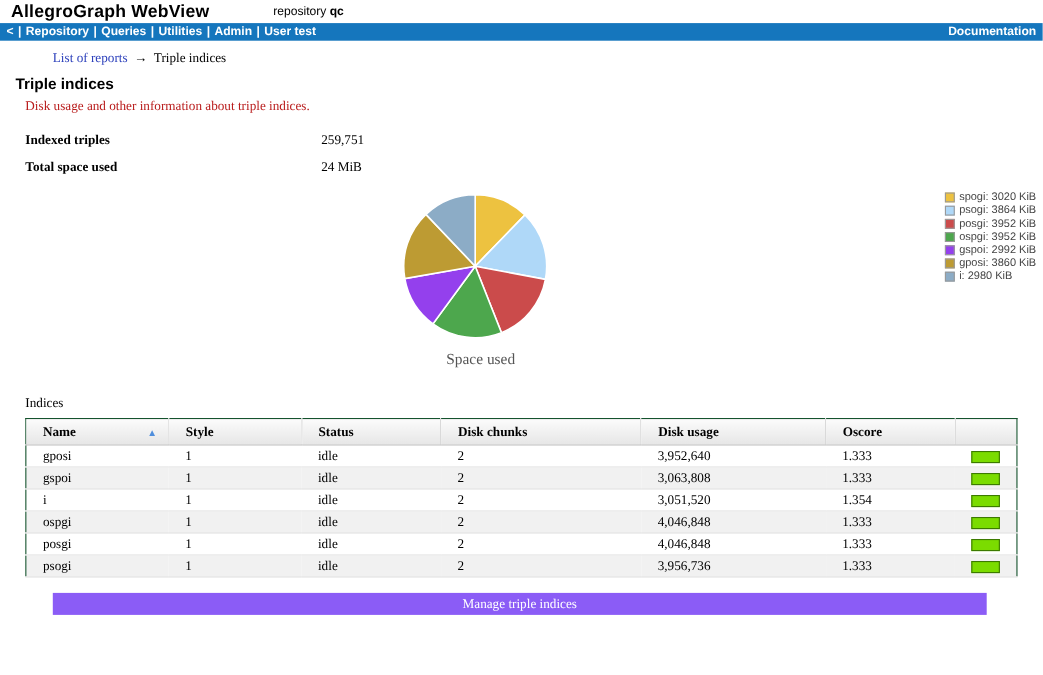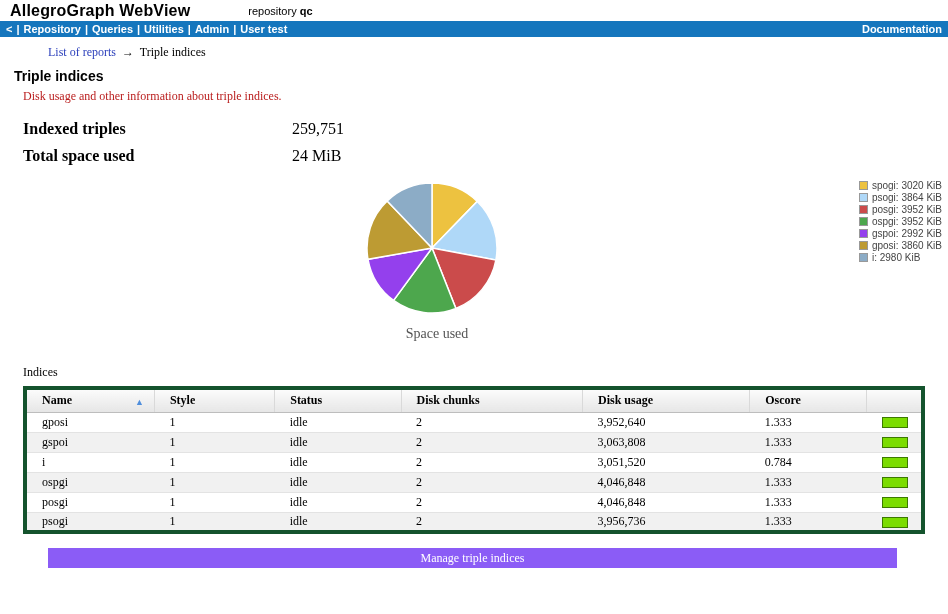--- a/index.html
+++ b/index.html
@@ -28,38 +28,38 @@
   .link { color:#2b3fbb; cursor:pointer; }
   .crumb-arrow { margin:0 3px; }
 
   
   .page-title { font-family:"Liberation Sans", sans-serif; font-size:14px;
                 font-weight:bold; padding:3px 0 2px 14px; }
   .subtitle { color:#b91c1c; font-size:12px; padding:3px 0 8px 23px; }
 
   
   .stats { padding:8px 0 0 23px; }
-  .stat-row { display:flex; margin-bottom:9px; font-size:16px; }
+  .stat-row { display:flex; margin-bottom:9px; font-size:12px; }
   .stat-label { width:269px; font-weight:bold; }
 
   
   .chart-section { position:relative; margin-top:4px; min-height:175px; }
   .pie-wrap { width:150px; margin-left:362px; text-align:center; }
   .pie-wrap svg { display:block; }
   .pie-caption { margin-top:8px; color:#545454; font-size:14px; }
   .legend { position:absolute; top:2px; right:6px; font-size:10px; color:#444;
             font-family:"Liberation Sans", sans-serif; }
   .legend-row { display:flex; align-items:center; margin-bottom:1px; }
   .legend-swatch { width:9px; height:9px; border:1px solid #999; margin-right:4px;
                    display:inline-block; flex:none; }
 
   
   .indices-label { padding:12px 0 6px 23px; font-size:12px; }
   table.indices { border-collapse:collapse; margin:0 23px; width:902px;
-                  font-size:12px; border:4px solid #14532d; table-layout:fixed; }
+                  font-size:12px; border:1px solid #14532d; table-layout:fixed; }
   table.indices thead th { background:linear-gradient(#fbfbfb,#e6e6e6); font-weight:bold;
                   text-align:left; height:24px; padding:0 0 0 15px;
                   border-bottom:1px solid #bdbdbd; position:relative; }
   table.indices thead th + th { border-left:1px solid #d9d9d9; }
   table.indices td { height:20px; padding:0 0 0 15px; border-bottom:1px solid #e3e3e3; }
   tr.alt td { background:#f1f1f1; }
   .sort-arrow { color:#4f8edc; font-size:9px; position:absolute; right:10px; top:7px;
                 cursor:pointer; }
   .health-bar { display:inline-block; width:26px; height:11px; border:1px solid #3c7a00;
                 vertical-align:middle; }
@@ -206,21 +206,21 @@
         <td>3,063,808</td>
         <td>1.333</td>
         <td><span class="health-bar" style="background: rgb(123, 220, 0);"></span></td>
       </tr>
       <tr>
         <td>i</td>
         <td>1</td>
         <td>idle</td>
         <td>2</td>
         <td>3,051,520</td>
-        <td>0.784</td>
+        <td>1.354</td>
         <td><span class="health-bar" style="background: rgb(123, 220, 0);"></span></td>
       </tr>
       <tr class="alt">
         <td>ospgi</td>
         <td>1</td>
         <td>idle</td>
         <td>2</td>
         <td>4,046,848</td>
         <td>1.333</td>
         <td><span class="health-bar" style="background: rgb(123, 220, 0);"></span></td>

